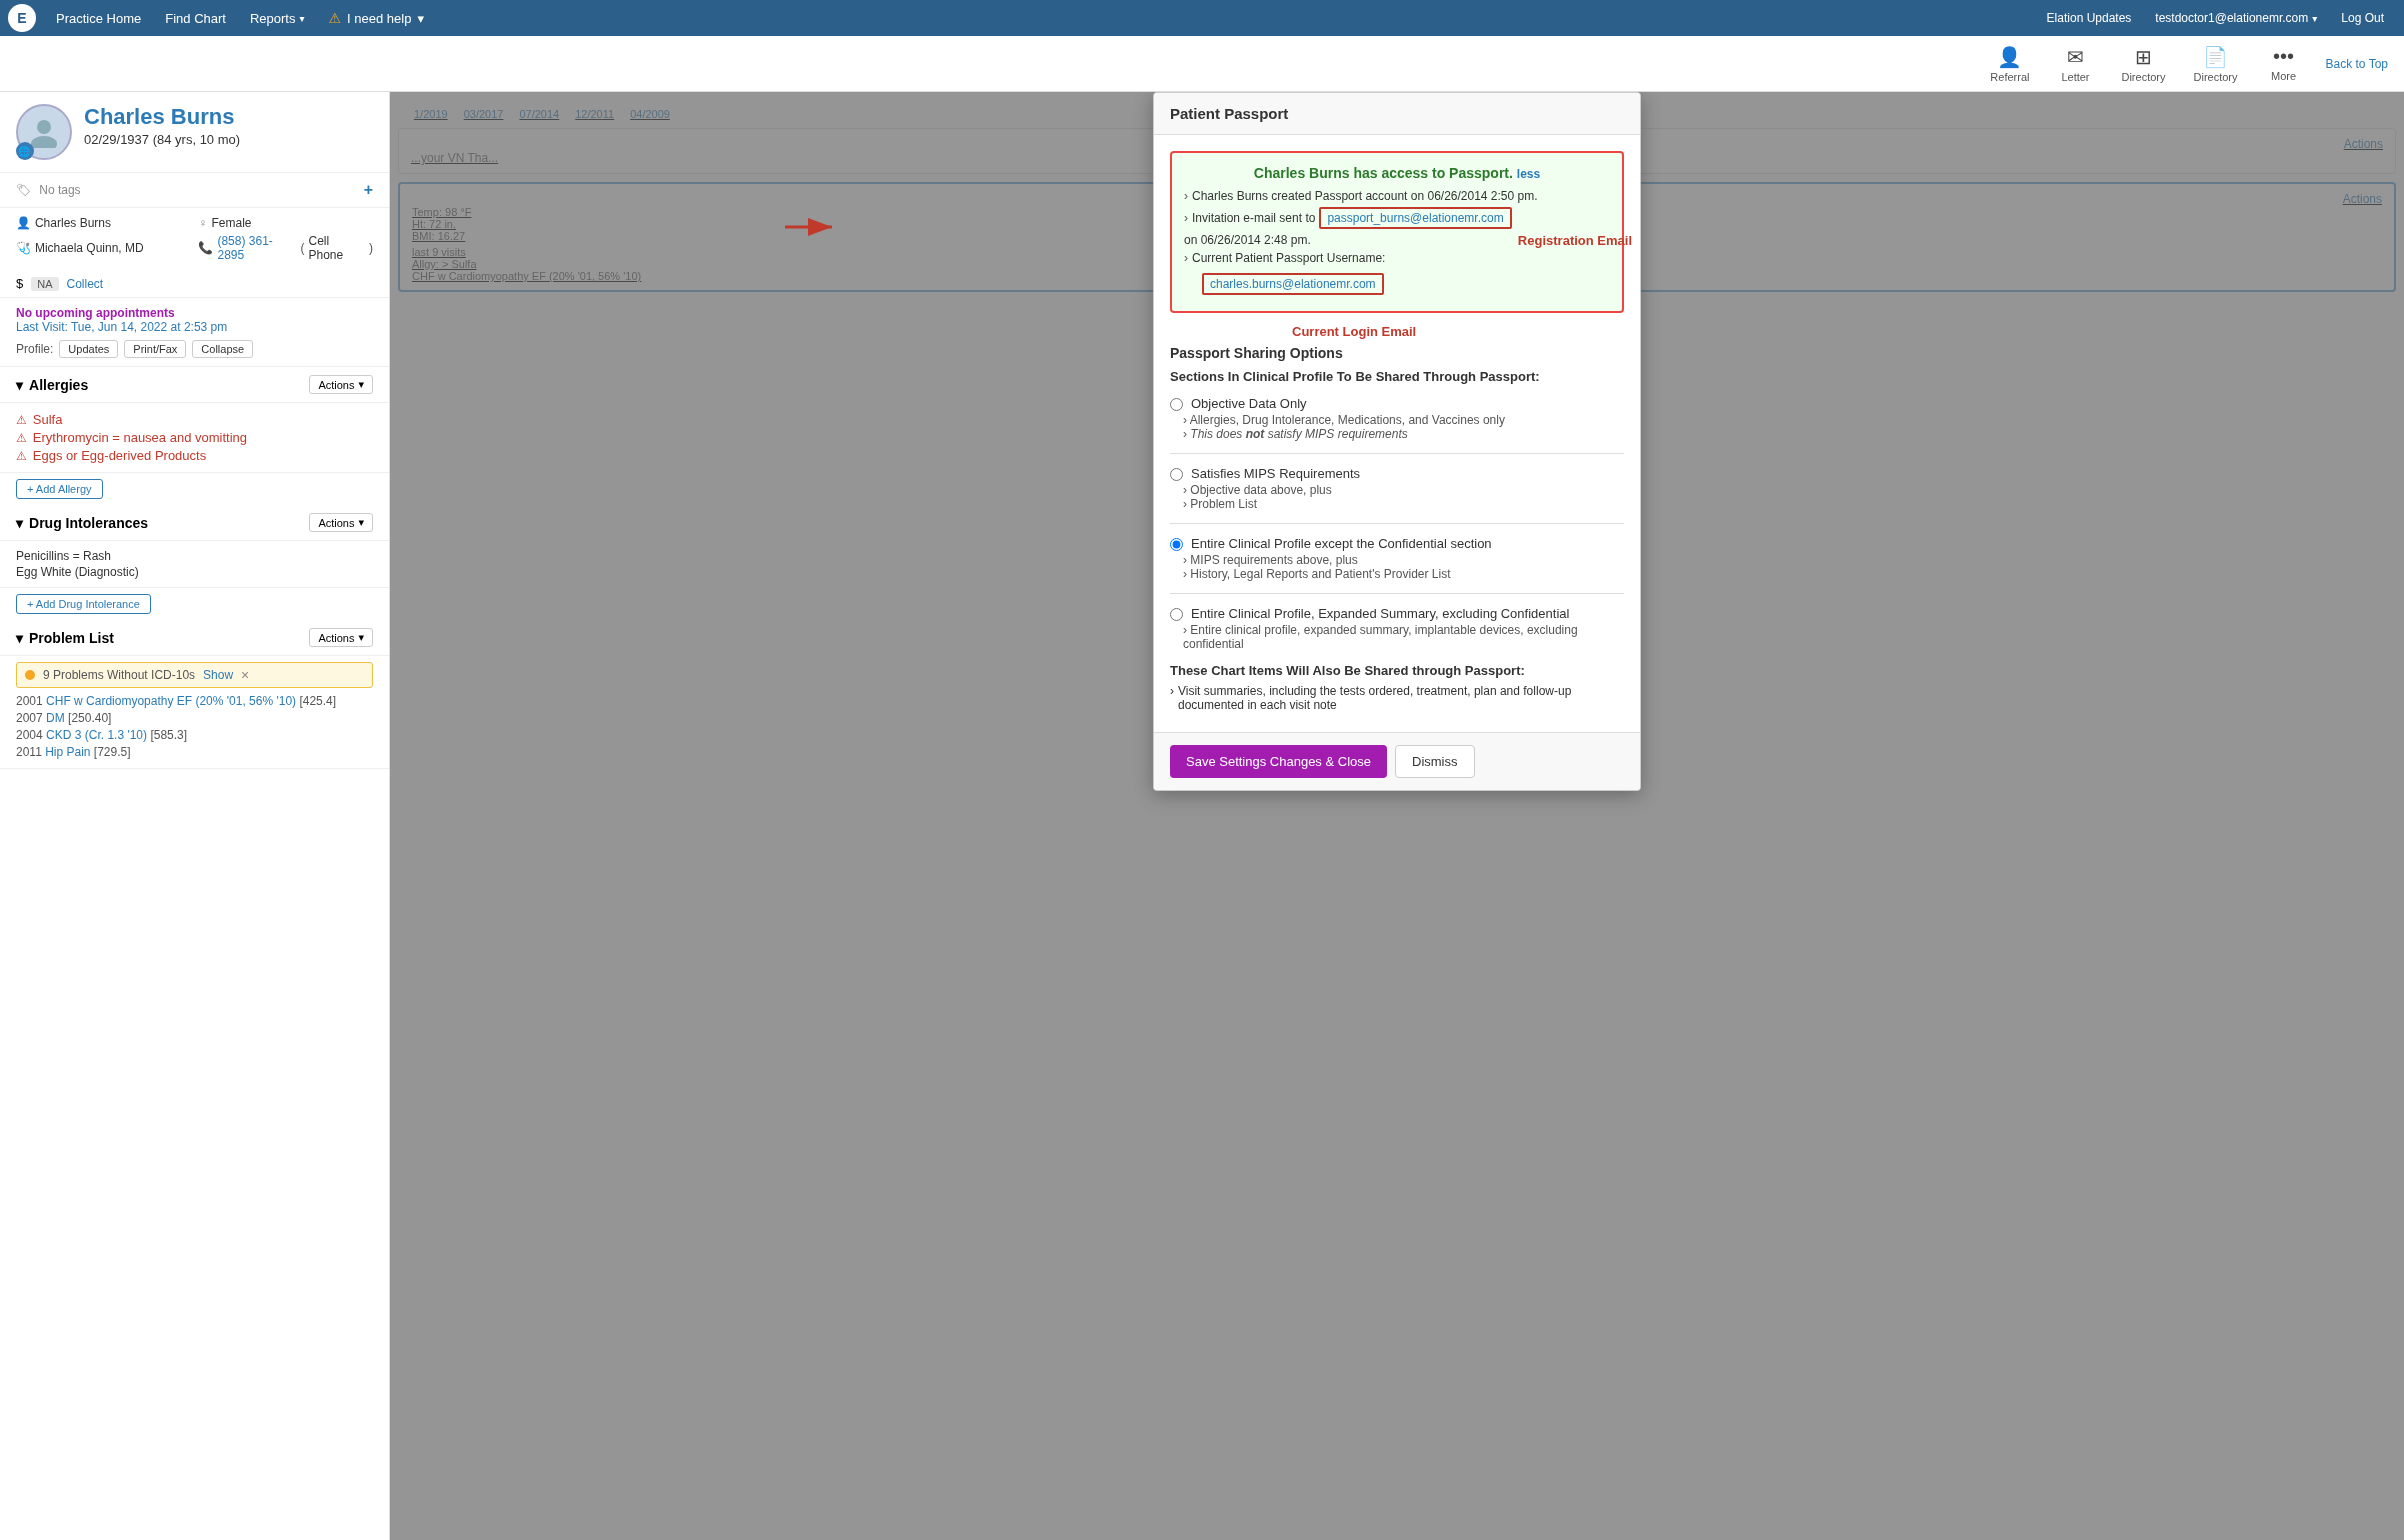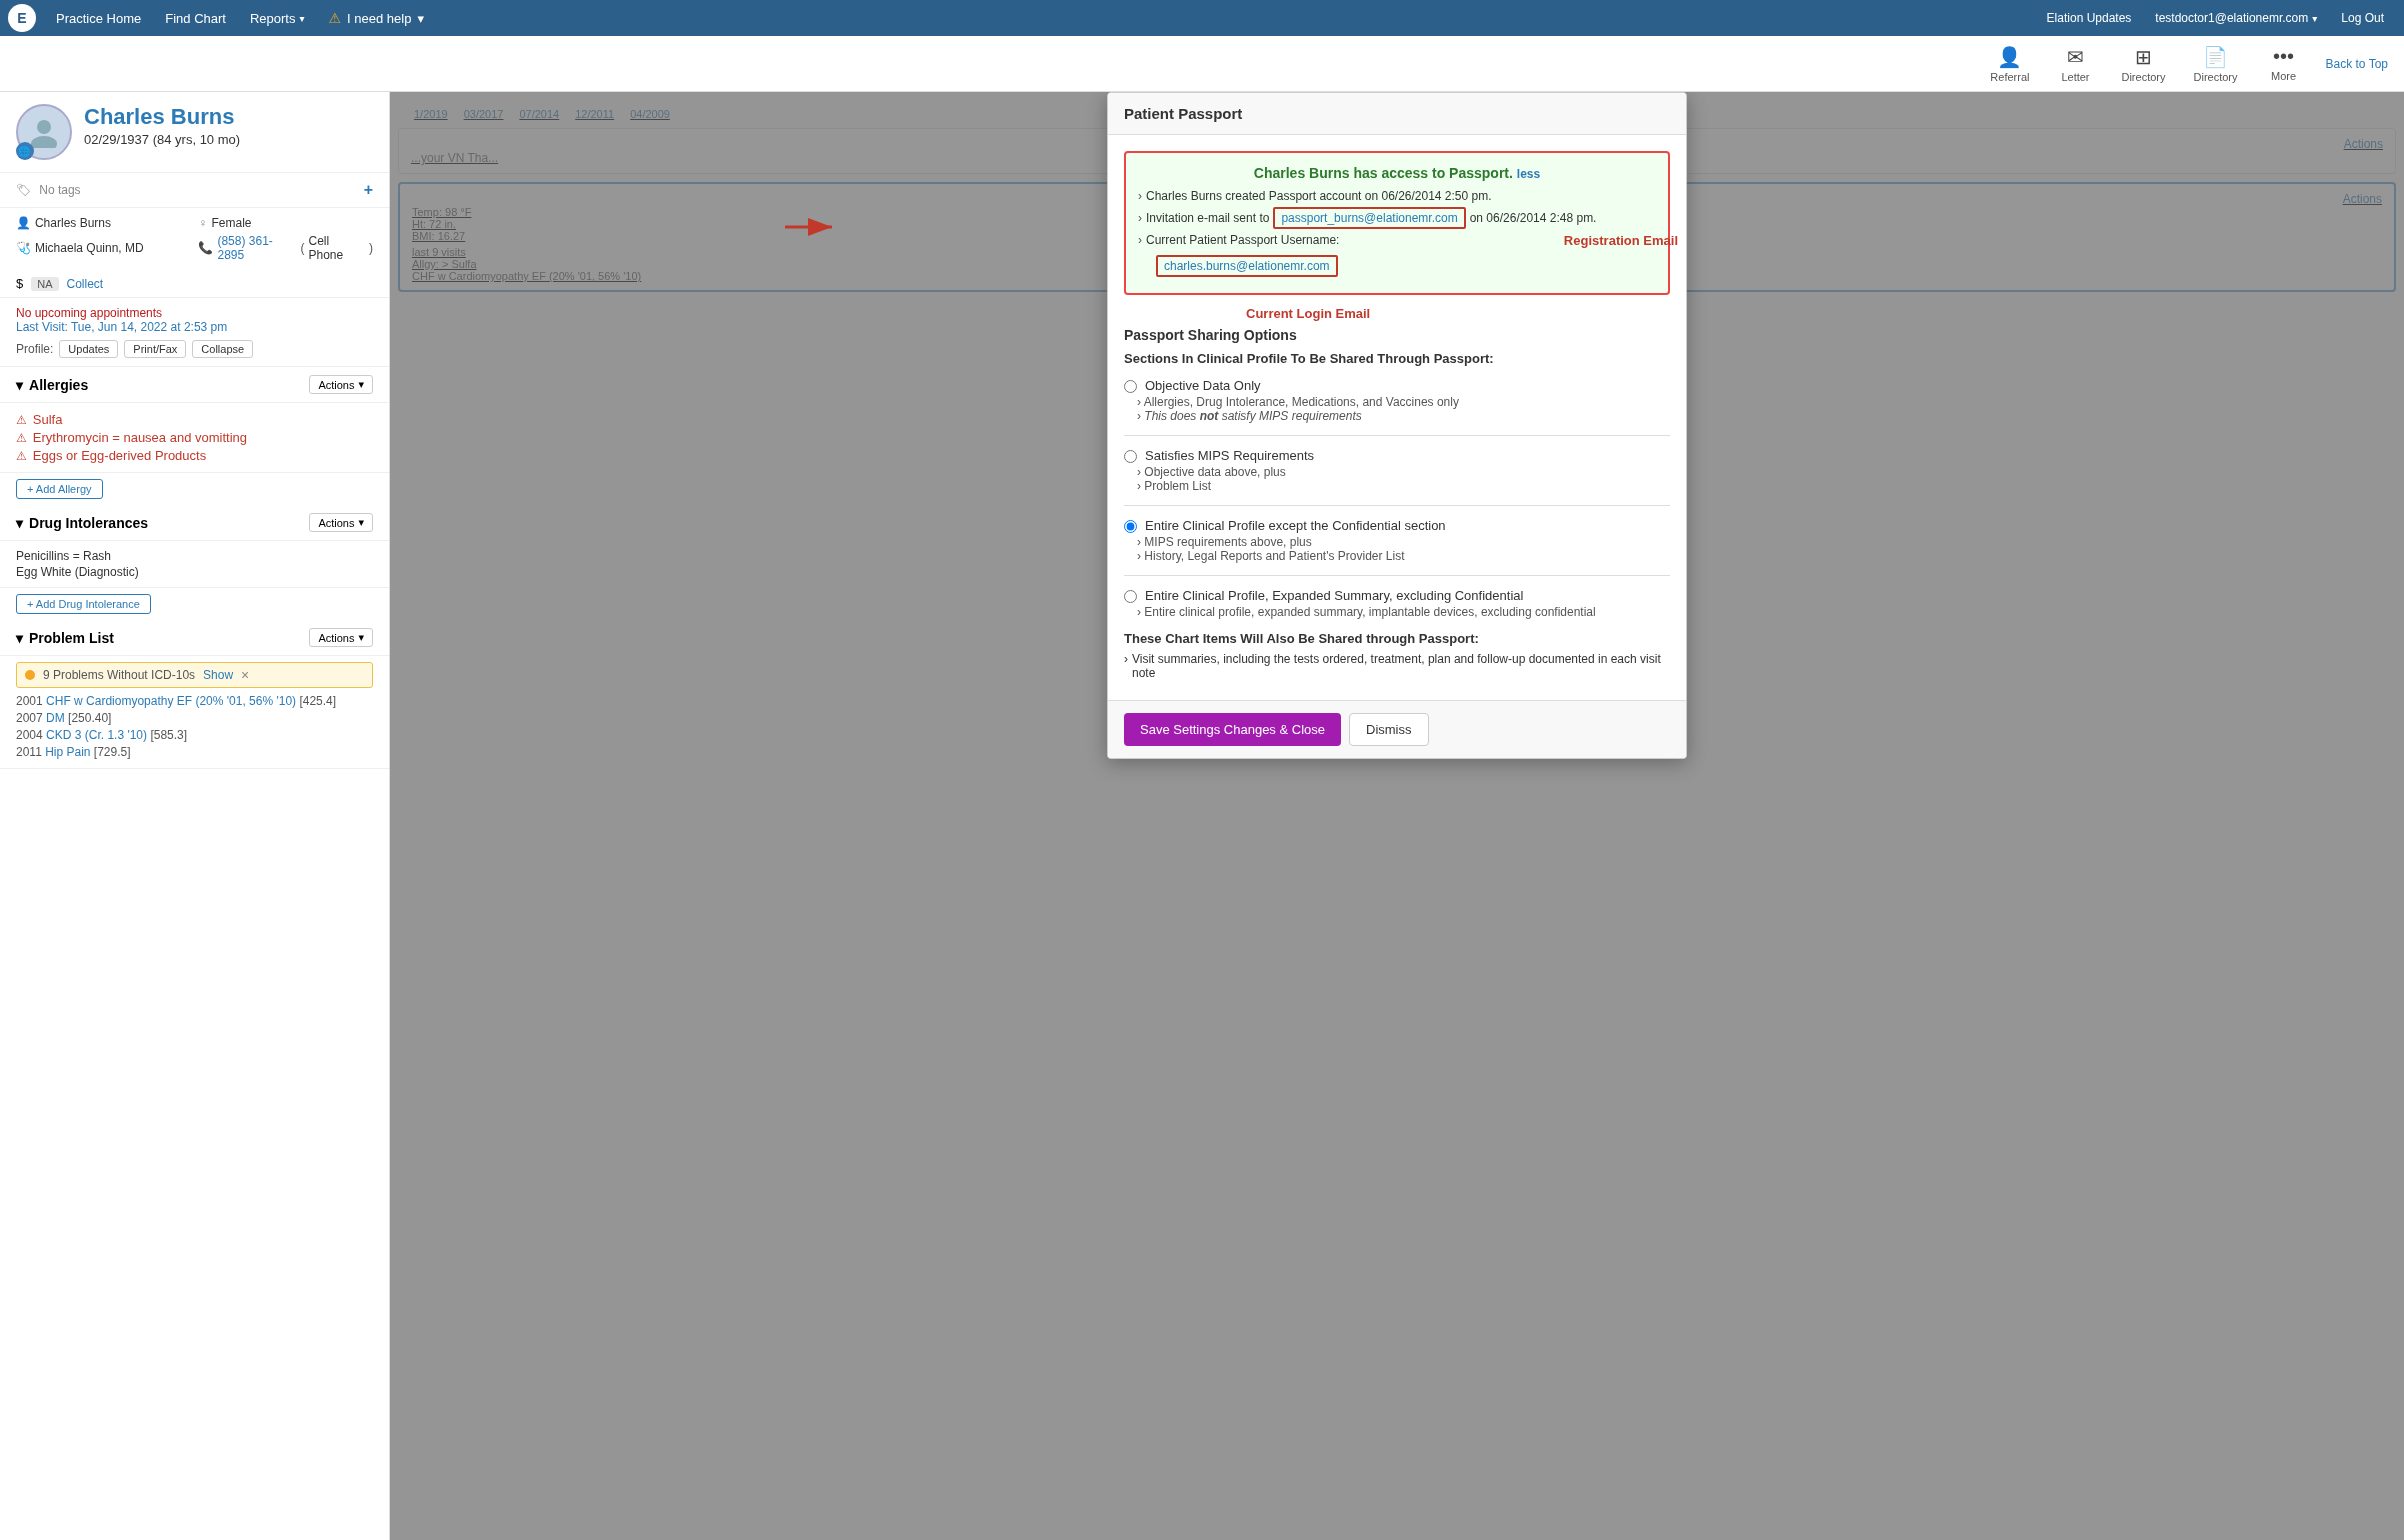--- a/index.html
+++ b/index.html
@@ -101,21 +101,21 @@
     .patient-info .info-row { display: flex; align-items: center; gap: 4px; }
     .patient-info .info-icon { color: #888; font-size: 12px; }
     .patient-info .info-value { color: #333; }
     .patient-info .phone-link { color: #2c7bb6; }
 
     .billing-row { padding: 6px 16px; display: flex; align-items: center; gap: 8px; border-bottom: 1px solid #eee; }
     .na-badge { background: #e8e8e8; padding: 1px 6px; border-radius: 3px; font-size: 11px; color: #555; }
     .collect-link { color: #2c7bb6; font-size: 12px; cursor: pointer; }
 
     .appt-section { padding: 8px 16px; border-bottom: 1px solid #eee; }
-    .no-appt { color: #b91c1c; font-size: 12px; }
+    .no-appt { color: #a21caf; font-size: 12px; font-weight: bold; }
     .last-visit { color: #2c7bb6; font-size: 12px; cursor: pointer; }
     .profile-row { display: flex; gap: 6px; margin-top: 6px; align-items: center; }
     .profile-label { font-size: 12px; color: #555; }
     .profile-btn {
       border: 1px solid #ccc; background: white; padding: 2px 8px;
       border-radius: 3px; font-size: 11px; cursor: pointer; color: #333;
     }
 
     .section-header {
       display: flex; align-items: center; justify-content: space-between;
@@ -179,21 +179,21 @@
       background: rgba(0,0,0,0.4);
       z-index: 100;
       display: flex;
       align-items: flex-start;
       justify-content: center;
       padding-top: 0;
     }
 
     .modal {
       background: white;
-      width: 580px;
+      width: 488px;
       max-height: 100%;
       overflow-y: auto;
       border: 1px solid #ccc;
       border-radius: 4px;
       box-shadow: 0 4px 20px rgba(0,0,0,0.3);
       position: relative;
       margin-top: 0;
     }
 
     .modal-header {

